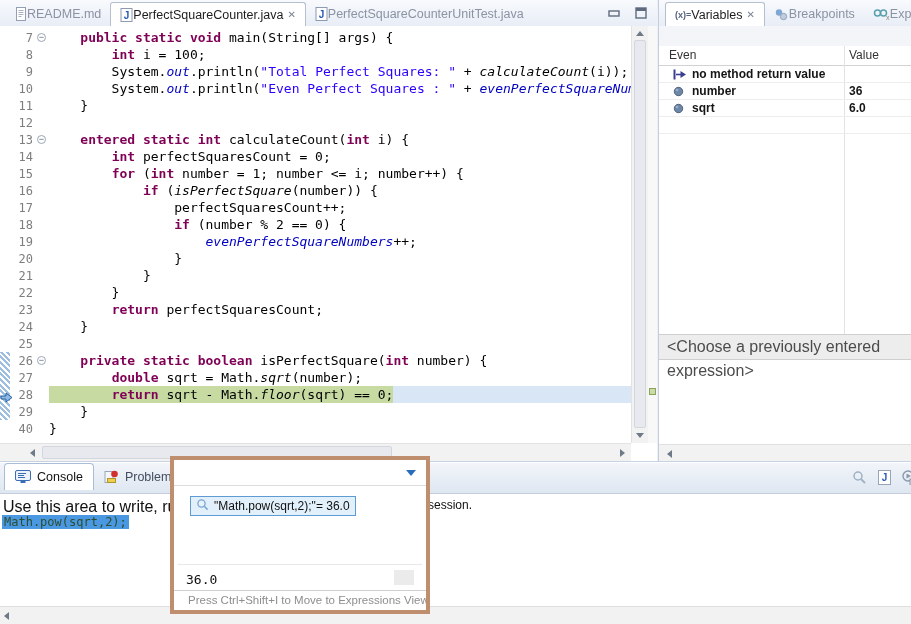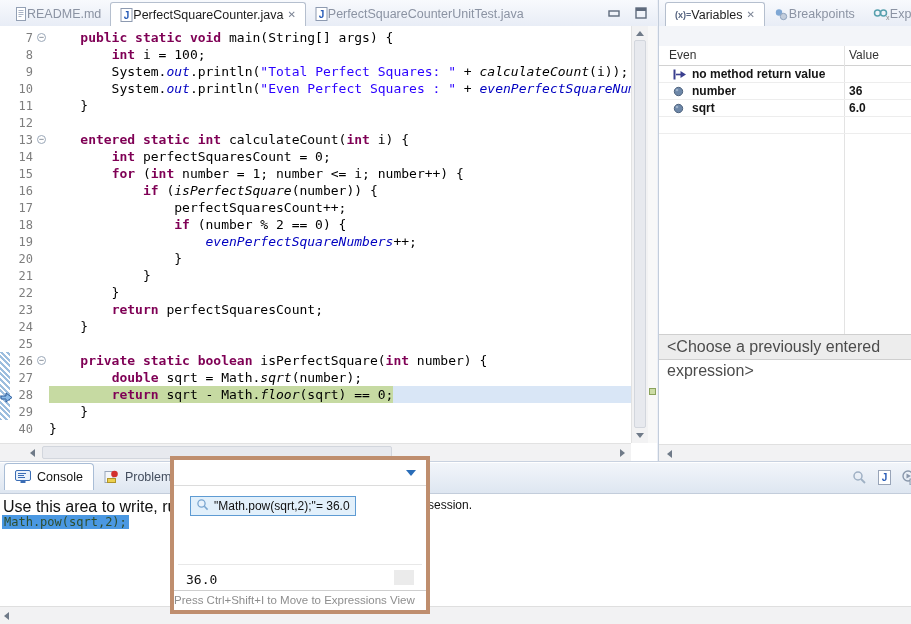--- a/index.html
+++ b/index.html
@@ -88,21 +88,21 @@
            border:4px solid #bf8e6e; z-index:10; }
   .pcombo { position:absolute; top:0; left:0; right:0; height:26px; border-bottom:1px solid #dcdcdc; }
   .pdd { position:absolute; right:10px; top:10px; width:0; height:0; border-left:5px solid transparent;
          border-right:5px solid transparent; border-top:6px solid #2a6db8; cursor:pointer; }
   .pitem { position:absolute; top:36px; left:16px; display:flex; align-items:center; gap:5px;
            border:1px solid #5e9bd3; background:#e2f0fb; padding:1px 5px; font-size:12px; color:#101010; }
   .psep { position:absolute; left:4px; right:4px; top:104px; height:1px; background:#e8e8e8; }
   .presult { position:absolute; left:12px; top:112px; font-family:"DejaVu Sans Mono", monospace; font-size:13px; color:#101010; }
   .psq { position:absolute; right:12px; top:110px; width:20px; height:15px; background:#ebebeb; }
   .pstatus { position:absolute; left:0; right:0; bottom:0; height:20px; border-top:1px solid #cfcfcf;
-             color:#8e8e8e; font-size:11.5px; line-height:19px; padding-left:0; white-space:nowrap; overflow:hidden; }
+             color:#8e8e8e; font-size:11.5px; line-height:19px; padding-left:14px; white-space:nowrap; overflow:hidden; }
 </style>
 </head>
 <body>
 
 <div class="app">
 
   <div class="editor">
     <div class="tabbar" id="editor-tabs">
         <div class="tab">
           <span class="ticon">

